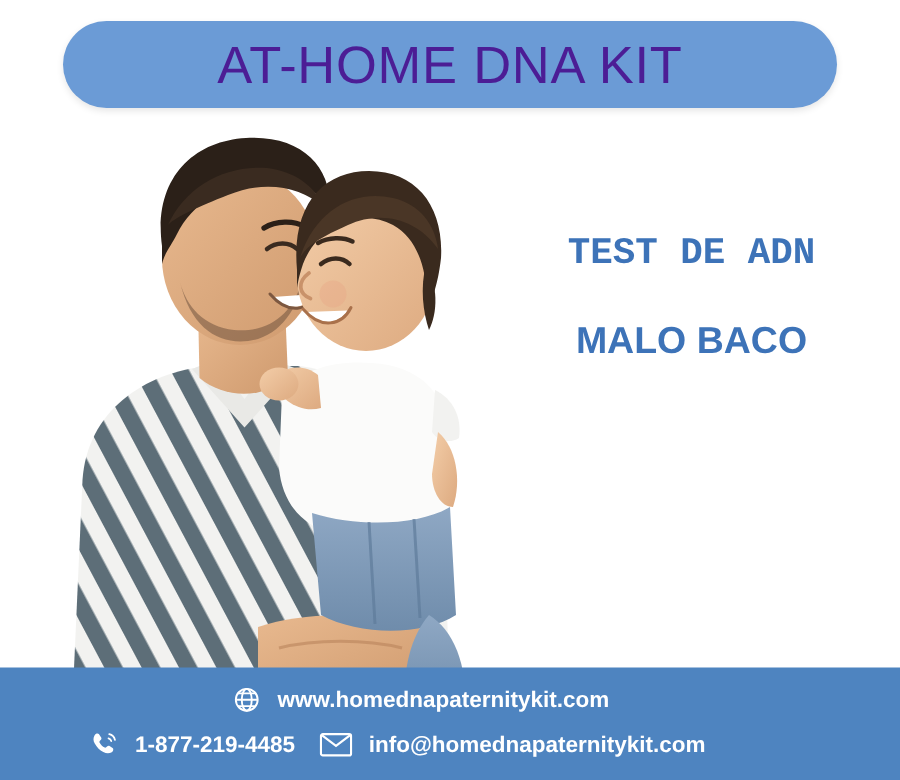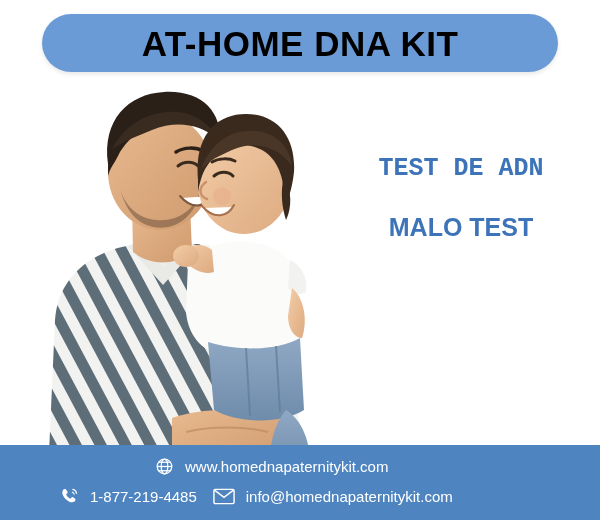--- a/index.html
+++ b/index.html
@@ -29,23 +29,23 @@
     width: 516px;
     height: 58px;
     background: #6b9bd6;
     border-radius: 29px;
     display: flex;
     align-items: center;
     justify-content: center;
     box-shadow: 0 2px 5px rgba(0,0,0,0.10);
   }
   #header-title {
-    color: #000000;
+    color: #4c1d95;
     font-size: 35px;
-    font-weight: bold;
+    font-weight: normal;
     letter-spacing: 0.5px;
     line-height: 1;
     white-space: nowrap;
     text-align: center;
   }
 
   
   #photo {
     position: absolute;
     left: 0px;
@@ -95,20 +95,21 @@
   }
   #footer-row-contact {
     left: 60px;
     top: 42px;
     justify-content: flex-end;
   }
   .footer-text {
     color: #ffffff;
     font-size: 15px;
     line-height: 1;
+    font-weight: bold;
   }
   .footer-icon {
     display: inline-flex;
     align-items: center;
     justify-content: center;
     margin-right: 11px;
     flex: 0 0 auto;
   }
   #email-item { margin-left: 16px; display: flex; align-items: center; }
 </style>
@@ -216,21 +217,21 @@
         <path d="M 204 128 C 214 138 226 136 232 127 L 204 128 Z" fill="#ffffff"></path>
         <path d="M 202 126 C 214 140 228 137 234 125" stroke="#a9714b" stroke-width="2" fill="none" stroke-linecap="round"></path>
 
         <circle cx="222" cy="116" r="9" fill="#e8a383" opacity="0.35"></circle>
       </g>
     </svg>
   </div>
 
   <div id="headline-block">
     <div class="headline-line l1">TEST DE ADN</div>
-    <div class="headline-line l3">MALO TEST</div>
+    <div class="headline-line l3">MALO BACO</div>
   </div>
 
   <div id="footer-bar">
 
     <div class="footer-row" id="footer-row-web">
       <span class="footer-icon">
         <svg width="19" height="19" viewBox="0 0 24 24" fill="none" stroke="#ffffff" stroke-width="1.6">
           <circle cx="12" cy="12" r="9.2"></circle>
           <ellipse cx="12" cy="12" rx="4.2" ry="9.2"></ellipse>
           <line x1="2.8" y1="12" x2="21.2" y2="12"></line>

